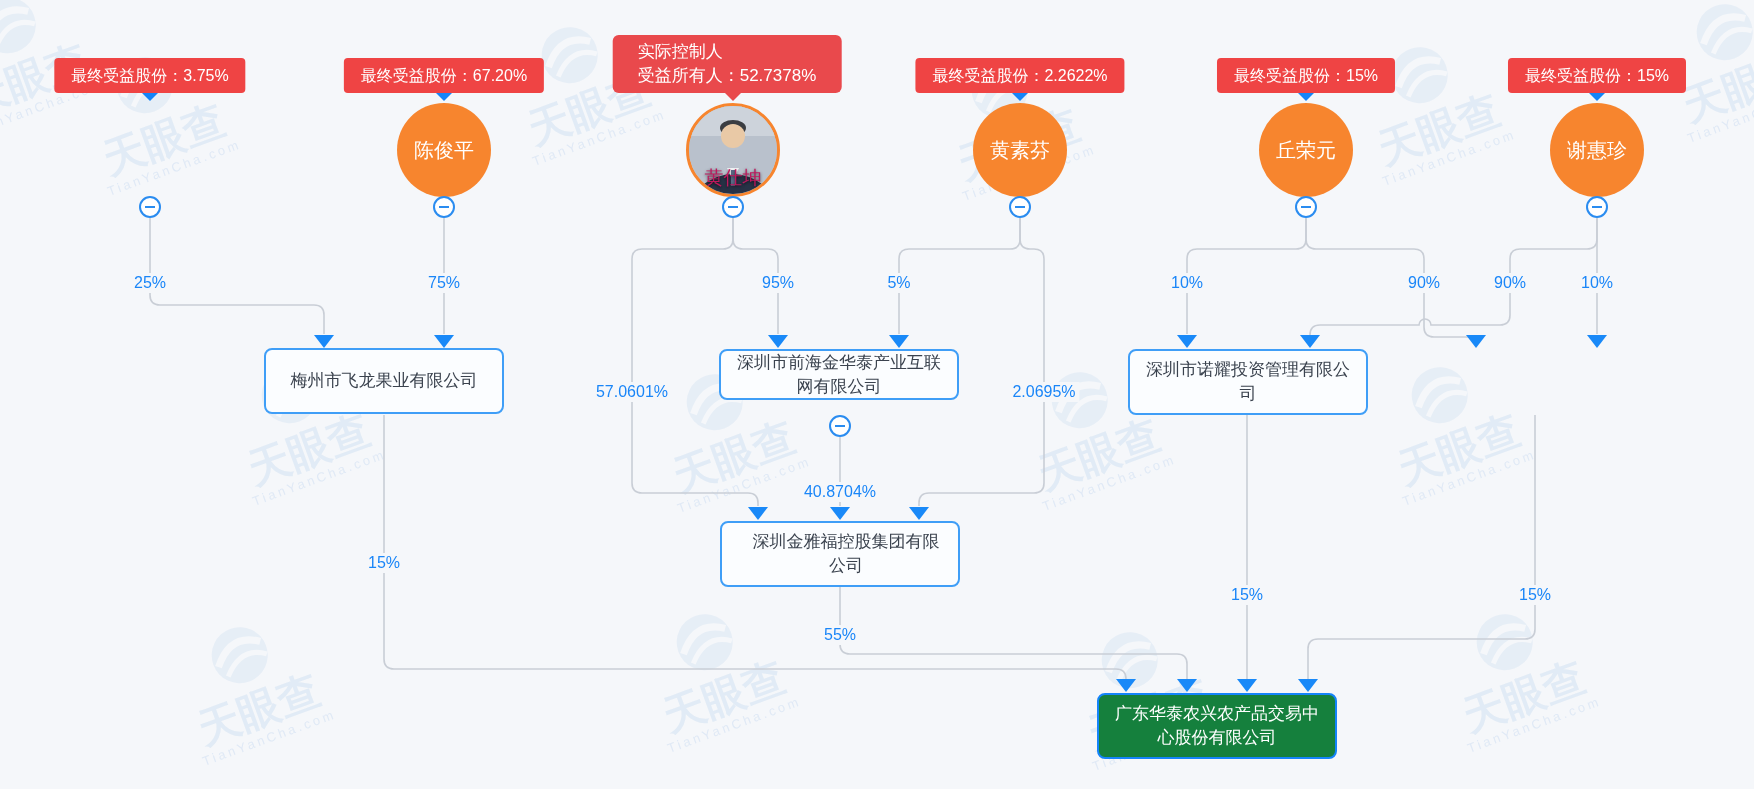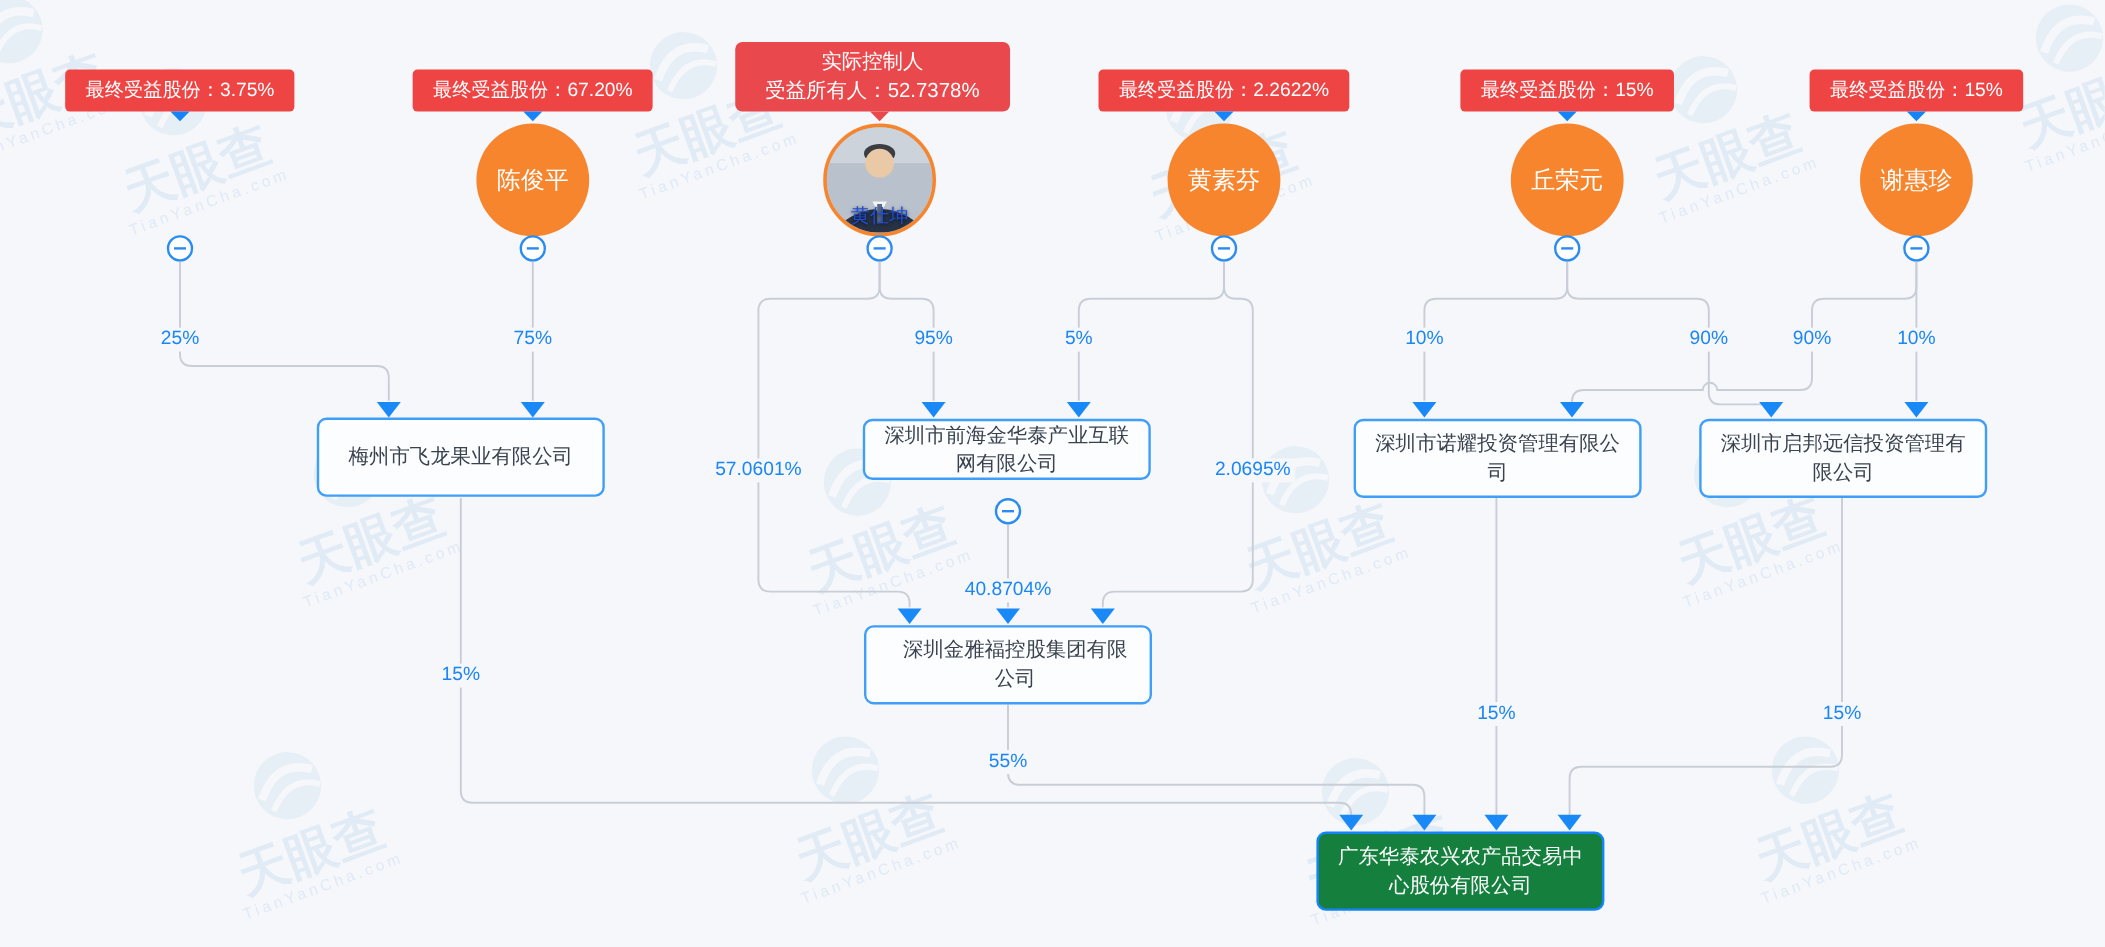--- a/index.html
+++ b/index.html
@@ -11,31 +11,31 @@
   .wm-sub{font-size:13px;letter-spacing:3px;color:rgba(141,181,229,0.20);}
 
   
   #edges{position:absolute;left:0;top:0;z-index:2;}
   #edges path{fill:none;stroke:#c9ced6;stroke-width:1.6;}
 
   
   .badge-blue{position:absolute;z-index:5;height:35px;line-height:35px;padding:0 17px;background:#ef4444;color:#fff;
     font-size:16px;border-radius:4px;white-space:nowrap;transform:translateX(-50%);text-align:center;}
   .badge-red{position:absolute;z-index:5;padding:5px 25px;background:#e9494c;color:#fff;font-size:17px;line-height:24px;
-    border-radius:6px;white-space:nowrap;text-align:center;transform:translateX(-50%);}
+    border-radius:6px;white-space:nowrap;text-align:left;transform:translateX(-50%);}
   .badge-arrow{position:absolute;z-index:5;width:0;height:0;border:8px solid transparent;border-bottom:none;
     border-top:8px solid #1484f8;transform:translateX(-50%);}
   .badge-arrow.red{border-top-color:#e9494c;}
 
   
   .person{position:absolute;z-index:4;width:94px;height:94px;border-radius:50%;background:#f7852e;color:#fff;
     display:flex;align-items:center;justify-content:center;font-size:20px;cursor:pointer;box-sizing:border-box;}
   .person.photo{border:3px solid #f7852e;background:#c7ccd4;overflow:hidden;}
   .person.photo svg{position:absolute;left:0;top:0;width:100%;height:100%;}
-  .photo-name{position:absolute;z-index:2;bottom:3px;width:100%;text-align:center;color:#1d4ed8;font-size:16px;
+  .photo-name{position:absolute;z-index:2;bottom:3px;width:100%;text-align:center;color:#be185d;font-size:19px;
     text-shadow:0 1px 3px rgba(0,0,0,0.65);}
 
   
   .minus{position:absolute;z-index:6;width:22px;height:22px;border-radius:50%;background:#fff;border:2px solid #2a8cf0;
     box-sizing:border-box;cursor:pointer;}
   .minus::after{content:"";position:absolute;left:4px;right:4px;top:8px;height:2px;background:#2a8cf0;}
 
   
   .company{position:absolute;z-index:4;box-sizing:border-box;border:2px solid #3f9ef7;background:#fbfdff;border-radius:8px;
     color:#3a424e;font-size:17px;line-height:24px;display:flex;align-items:center;justify-content:center;
@@ -214,23 +214,20 @@
     <div class="minus" style="left: 1586px; top: 196px;"></div>
     <div class="company" style="left: 264px; top: 348px; width: 240px; height: 66px;">
       <span>梅州市飞龙果业有限公司</span>
     </div>
     <div class="company" style="left: 719px; top: 349px; width: 240px; height: 51px;">
       <span>深圳市前海金华泰产业互联网有限公司</span>
     </div>
     <div class="company" style="left: 1128px; top: 349px; width: 240px; height: 66px;">
       <span>深圳市诺耀投资管理有限公司</span>
     </div>
-    <div class="company" style="left: 1416px; top: 349px; width: 240px; height: 66px;">
-      <span>深圳市启邦远信投资管理有限公司</span>
-    </div>
     <div class="company" style="left: 720px; top: 521px; width: 240px; height: 66px; padding-left: 24px;">
       <span>深圳金雅福控股集团有限公司</span>
     </div>
     <div class="company highlight" style="left: 1097px; top: 693px; width: 240px; height: 66px;">
       <span>广东华泰农兴农产品交易中心股份有限公司</span>
     </div>
     <div class="minus" style="left: 829px; top: 415px;"></div>
   </div>
 
 </body></html>

